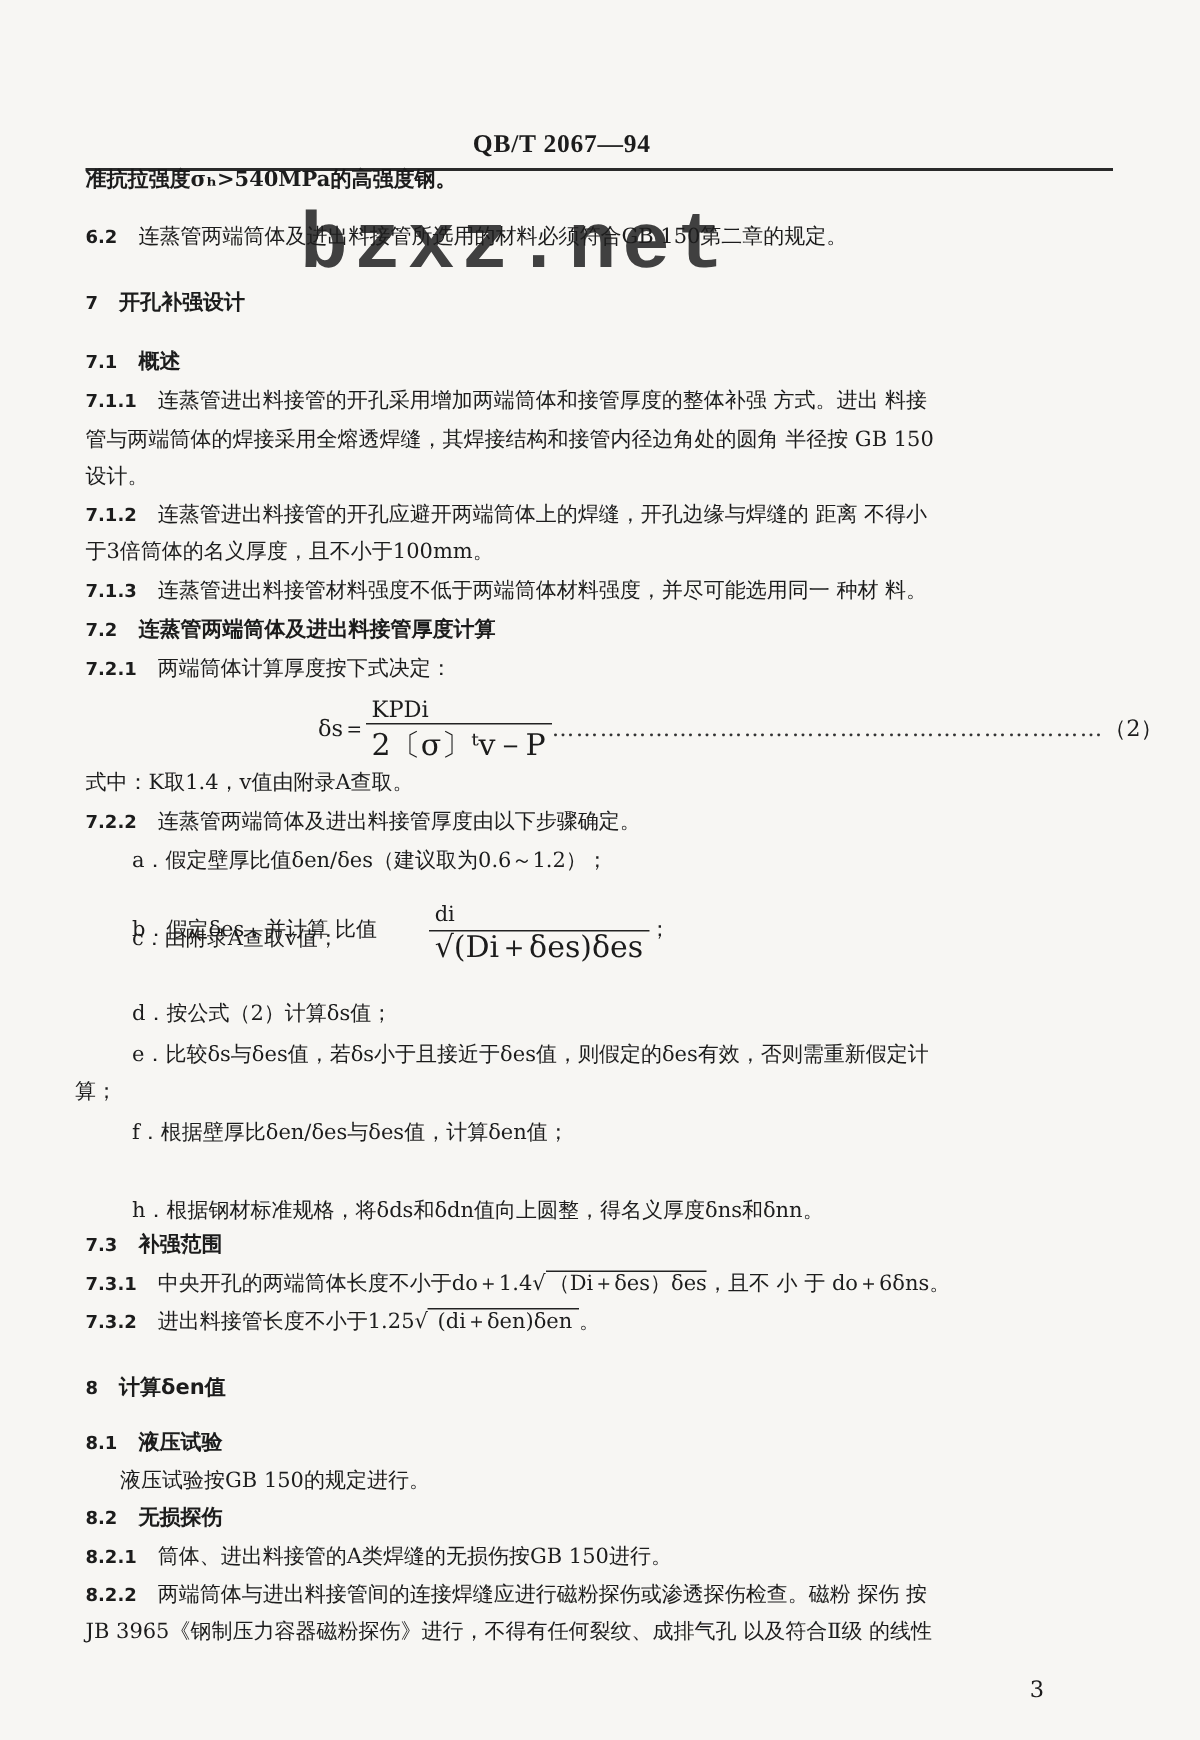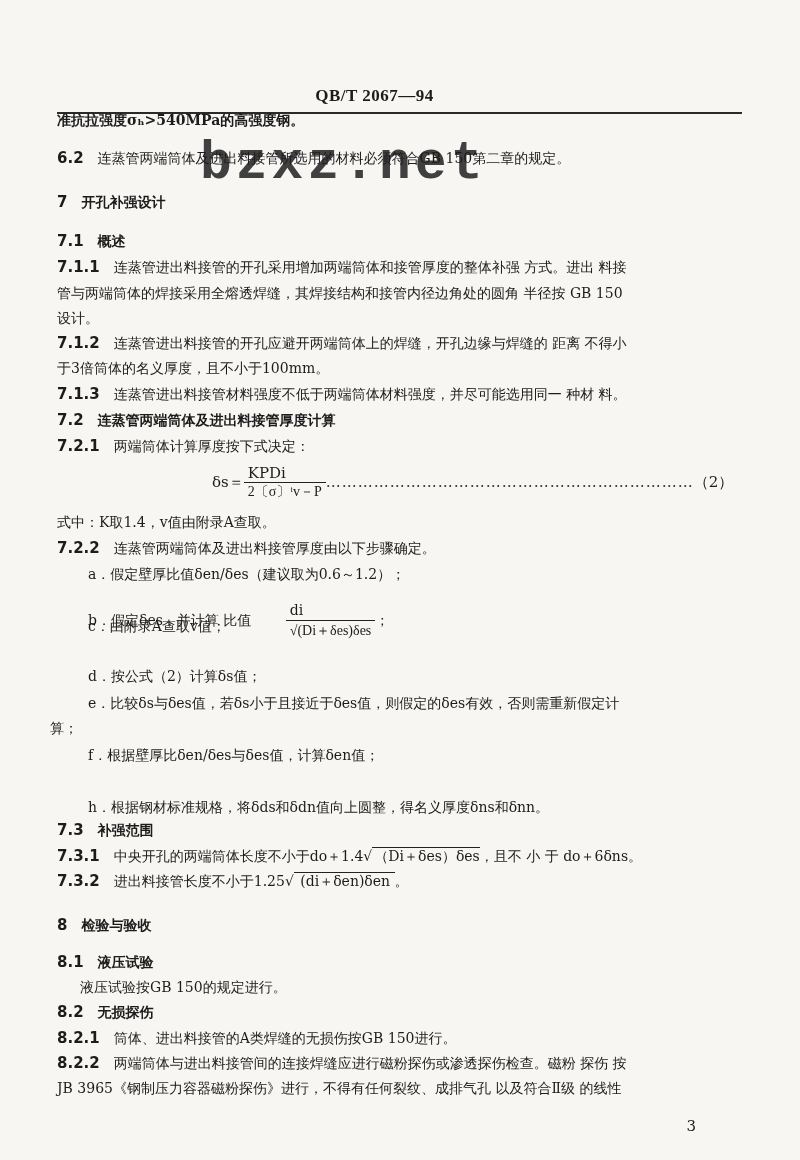--- a/index.html
+++ b/index.html
@@ -9,29 +9,29 @@
   }
   .watermark {
     position: absolute; left: 200px; top: 138px; font-family: Liberation Mono, monospace;
     font-weight: bold; font-size: 53px; color: #404040; letter-spacing: 4px; line-height: 1; z-index: 0;
   }
   .page { position: absolute; left: 0; top: 0; width: 800px; height: 1160px; z-index: 1; }
   .hdr { position: absolute; top: 86px; left: 0; width: 749px; text-align: center;
     font-family: "Liberation Serif", serif; font-weight: bold; font-size: 17px; letter-spacing: 0.5px; }
   .hdr-rule { position: absolute; top: 112px; left: 57px; width: 685px; height: 2px; background: #2a2a2a; }
   .line { position: absolute; left: 57px; font-size: 14px; white-space: nowrap; line-height: 20px; }
-  .num { font-family: "DejaVu Sans", sans-serif; font-weight: bold; font-size: 15px; display: inline-block; margin-right: 14px; }
+  .num { font-family: "DejaVu Sans", sans-serif; font-weight: bold; font-size: 12px; display: inline-block; margin-right: 14px; }
   .h1 { font-family: "DejaVu Sans", sans-serif; font-weight: bold; font-size: 14px; }
   .bold { font-weight: bold; }
   .ind { left: 88px; }
   .ind2 { left: 80px; }
   .formula { position: absolute; font-size: 15px; }
   .frac { display: inline-block; vertical-align: middle; }
   .frac .n { display: block; border-bottom: 1px solid #222; padding: 0 4px; }
-  .frac .d { display: block; padding: 0 4px; font-size: 14px; font-family: Liberation Serif, serif; }
+  .frac .d { display: block; padding: 0 4px; font-size: 20px; }
   .dots { letter-spacing: 1px; color: #333; }
   .sqrt { border-top: 1px solid #222; padding-left: 2px; }
   .pageno { position: absolute; right: 104px; top: 1117px; font-size: 15px; }
 </style>
 </head>
 <body>
 
 <div class="watermark">bzxz.net</div>
 
 <div class="page">
@@ -80,21 +80,21 @@
   <div class="line" style="top:718px; left:50px"><span>算；</span></div>
   <div class="line ind" style="top:745px"><span>f．根据壁厚比δen/δes与δes值，计算δen值；</span></div>
   <div class="line ind" style="top:797px"><span>h．根据钢材标准规格，将δds和δdn值向上圆整，得名义厚度δns和δnn。</span></div>
 
   <div class="line" style="top:820px"><span class="num">7.3</span><span class="bold">补强范围</span></div>
 
   <div class="line" style="top:846px"><span class="num">7.3.1</span><span>中央开孔的两端筒体长度不小于do＋1.4√</span><span class="sqrt">（Di＋δes）δes</span><span>，且不 小 于 do＋6δns。</span></div>
 
   <div class="line" style="top:871px"><span class="num">7.3.2</span><span>进出料接管长度不小于1.25√</span><span class="sqrt"> (di＋δen)δen </span><span>。</span></div>
 
-  <div class="line h1" style="top:915px"><span class="num">8</span><span>检验与验收</span></div>
+  <div class="line h1" style="top:915px"><span class="num">8</span><span>计算δen值</span></div>
 
   <div class="line" style="top:952px"><span class="num">8.1</span><span class="bold">液压试验</span></div>
   <div class="line ind2" style="top:977px"><span>液压试验按GB 150的规定进行。</span></div>
 
   <div class="line" style="top:1002px"><span class="num">8.2</span><span class="bold">无损探伤</span></div>
 
   <div class="line" style="top:1028px"><span class="num">8.2.1</span><span>筒体、进出料接管的A类焊缝的无损伤按GB 150进行。</span></div>
 
   <div class="line" style="top:1053px"><span class="num">8.2.2</span><span>两端筒体与进出料接管间的连接焊缝应进行磁粉探伤或渗透探伤检查。磁粉 探伤 按</span></div>
   <div class="line" style="top:1078px"><span>JB 3965《钢制压力容器磁粉探伤》进行，不得有任何裂纹、成排气孔 以及符合Ⅱ级 的线性</span></div>

